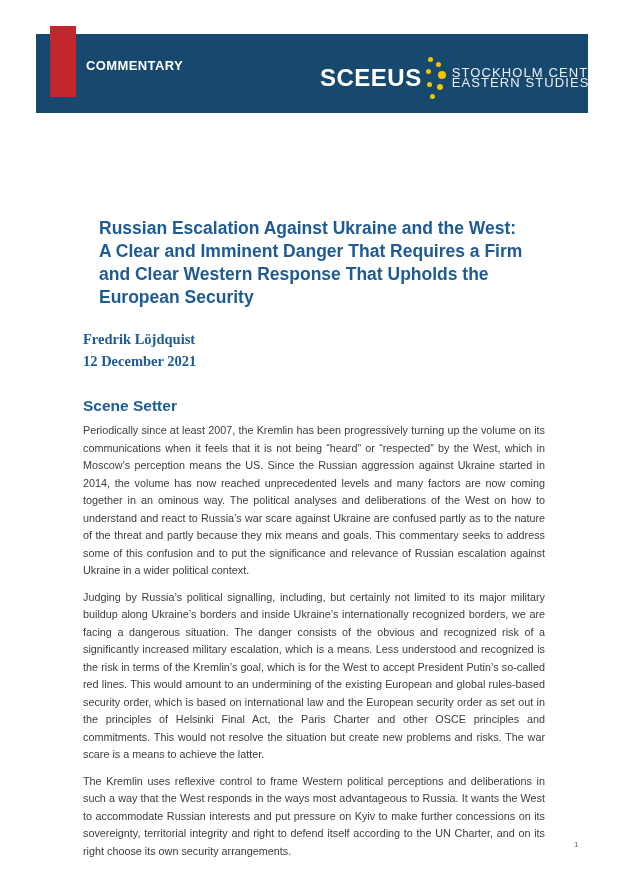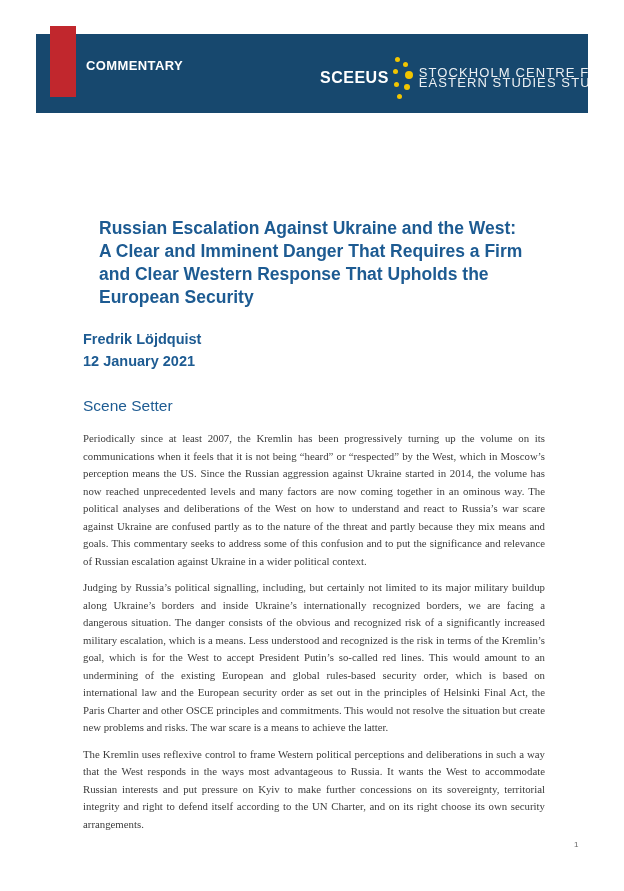--- a/index.html
+++ b/index.html
@@ -50,21 +50,21 @@
     position: absolute;
     left: 320px;
     top: 52px;
     height: 52px;
     display: flex;
     align-items: center;
     z-index: 2;
   }
   .logo-wordmark {
     color: #ffffff;
-    font-size: 16px;
+    font-size: 24px;
     font-weight: bold;
     letter-spacing: 0.5px;
     line-height: 52px;
   }
   .logo-dots {
     position: relative;
     width: 24px;
     height: 50px;
     margin-left: 2px;
     margin-right: 4px;
@@ -98,37 +98,37 @@
   }
   .article-title {
     color: #1d5b92;
     font-size: 17.5px;
     font-weight: bold;
     line-height: 23px;
     margin: 16px;
   }
   .byline {
     margin-top: 19px;
+    font-family: Liberation Serif, serif;
   }
   .author, .pub-date {
     color: #1d5b92;
     font-size: 14.5px;
     font-weight: bold;
     line-height: 22px;
   }
   .section-heading {
     margin-top: 24px;
     color: #1d5b92;
     font-size: 15.5px;
-    font-weight: normal;
+    font-weight: bold;
     line-height: 20px;
   }
   .body-copy {
-    margin-top: 14px;
-    font-family: Liberation Serif, serif;
+    margin-top: 6px;
   }
   .body-para {
     color: #3c3c3c;
     font-size: 10.8px;
     line-height: 17.5px;
     text-align: justify;
     margin: 0 0 9px 0;
   }
 
   
@@ -164,21 +164,21 @@
       <span>STOCKHOLM CENTRE FOR</span><br>
       <span>EASTERN STUDIES STUDIES</span>
     </span>
   </div>
 
   <div class="content">
     <h1 class="article-title">Russian Escalation Against Ukraine and the West: A Clear and Imminent Danger That Requires a Firm and Clear Western Response That Upholds the European Security</h1>
 
     <div class="byline">
       <div class="author">Fredrik Löjdquist</div>
-      <div class="pub-date">12 January 2021</div>
+      <div class="pub-date">12 December 2021</div>
     </div>
 
     <div class="section-heading">Scene Setter</div>
 
     <div class="body-copy">
         <p class="body-para">Periodically since at least 2007, the Kremlin has been progressively turning up the volume on its communications when it feels that it is not being “heard” or “respected” by the West, which in Moscow’s perception means the US. Since the Russian aggression against Ukraine started in 2014, the volume has now reached unprecedented levels and many factors are now coming together in an ominous way. The political analyses and deliberations of the West on how to understand and react to Russia’s war scare against Ukraine are confused partly as to the nature of the threat and partly because they mix means and goals. This commentary seeks to address some of this confusion and to put the significance and relevance of Russian escalation against Ukraine in a wider political context.</p>
         <p class="body-para">Judging by Russia’s political signalling, including, but certainly not limited to its major military buildup along Ukraine’s borders and inside Ukraine’s internationally recognized borders, we are facing a dangerous situation. The danger consists of the obvious and recognized risk of a significantly increased military escalation, which is a means. Less understood and recognized is the risk in terms of the Kremlin’s goal, which is for the West to accept President Putin’s so-called red lines. This would amount to an undermining of the existing European and global rules-based security order, which is based on international law and the European security order as set out in the principles of Helsinki Final Act, the Paris Charter and other OSCE principles and commitments. This would not resolve the situation but create new problems and risks. The war scare is a means to achieve the latter.</p>
         <p class="body-para">The Kremlin uses reflexive control to frame Western political perceptions and deliberations in such a way that the West responds in the ways most advantageous to Russia. It wants the West to accommodate Russian interests and put pressure on Kyiv to make further concessions on its sovereignty, territorial integrity and right to defend itself according to the UN Charter, and on its right choose its own security arrangements.</p>
       </div>
   </div>

